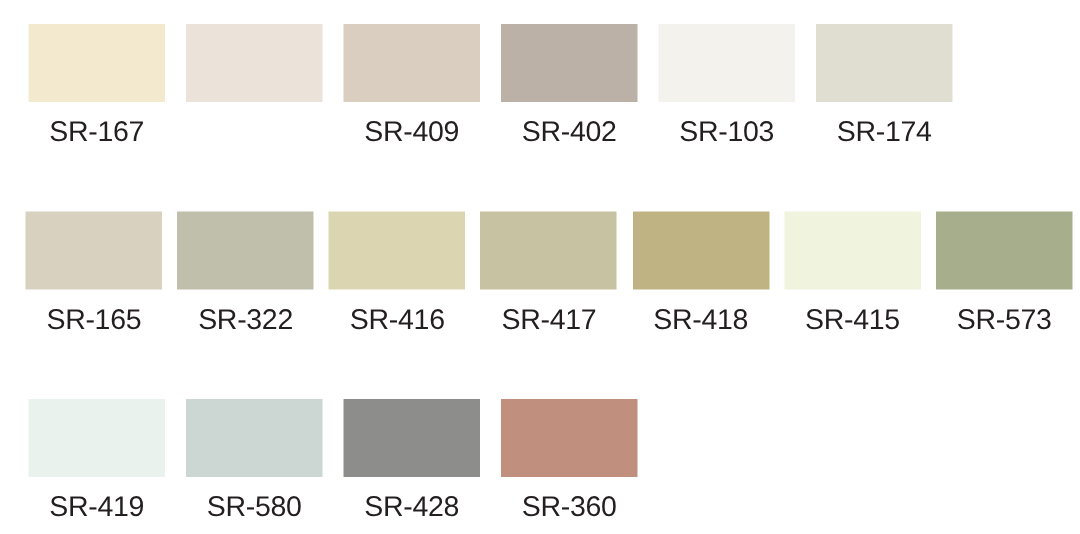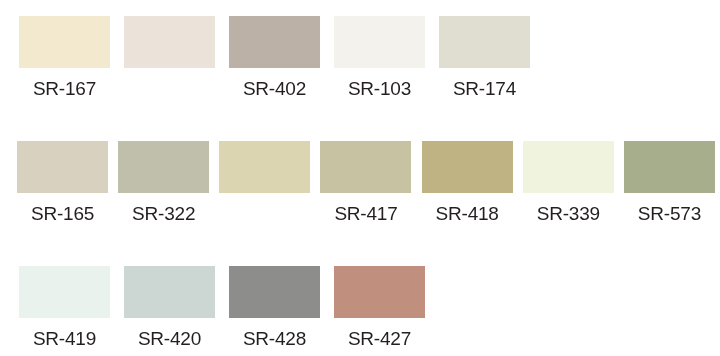--- a/index.html
+++ b/index.html
@@ -58,20 +58,24 @@
 
   <div class="swatch-row">
     <div class="swatch-cell">
       <span class="swatch-chip" style="background-color: rgb(242, 233, 207);"></span>
       <span class="swatch-label">SR-167</span>
     </div>
     <div class="swatch-cell">
       <span class="swatch-chip" style="background-color: rgb(235, 227, 218);"></span>
     </div>
     <div class="swatch-cell">
+      <span class="swatch-chip" style="background-color: rgb(217, 206, 192);"></span>
+      <span class="swatch-label">SR-409</span>
+    </div>
+    <div class="swatch-cell">
       <span class="swatch-chip" style="background-color: rgb(188, 177, 167);"></span>
       <span class="swatch-label">SR-402</span>
     </div>
     <div class="swatch-cell">
       <span class="swatch-chip" style="background-color: rgb(243, 242, 236);"></span>
       <span class="swatch-label">SR-103</span>
     </div>
     <div class="swatch-cell">
       <span class="swatch-chip" style="background-color: rgb(224, 222, 208);"></span>
       <span class="swatch-label">SR-174</span>
@@ -82,51 +86,52 @@
     <div class="swatch-cell">
       <span class="swatch-chip" style="background-color: rgb(216, 209, 191);"></span>
       <span class="swatch-label">SR-165</span>
     </div>
     <div class="swatch-cell">
       <span class="swatch-chip" style="background-color: rgb(191, 191, 171);"></span>
       <span class="swatch-label">SR-322</span>
     </div>
     <div class="swatch-cell">
       <span class="swatch-chip" style="background-color: rgb(219, 213, 178);"></span>
+      <span class="swatch-label">SR-416</span>
     </div>
     <div class="swatch-cell">
       <span class="swatch-chip" style="background-color: rgb(199, 194, 162);"></span>
       <span class="swatch-label">SR-417</span>
     </div>
     <div class="swatch-cell">
       <span class="swatch-chip" style="background-color: rgb(191, 179, 131);"></span>
       <span class="swatch-label">SR-418</span>
     </div>
     <div class="swatch-cell">
       <span class="swatch-chip" style="background-color: rgb(240, 243, 221);"></span>
-      <span class="swatch-label">SR-339</span>
+      <span class="swatch-label">SR-415</span>
     </div>
     <div class="swatch-cell">
       <span class="swatch-chip" style="background-color: rgb(166, 174, 139);"></span>
       <span class="swatch-label">SR-573</span>
     </div>
   </div>
 
   <div class="swatch-row last-row">
     <div class="swatch-cell">
       <span class="swatch-chip" style="background-color: rgb(234, 242, 237);"></span>
       <span class="swatch-label">SR-419</span>
     </div>
     <div class="swatch-cell">
       <span class="swatch-chip" style="background-color: rgb(204, 214, 211);"></span>
-      <span class="swatch-label">SR-420</span>
+      <span class="swatch-label">SR-580</span>
     </div>
     <div class="swatch-cell">
       <span class="swatch-chip" style="background-color: rgb(141, 141, 140);"></span>
       <span class="swatch-label">SR-428</span>
     </div>
     <div class="swatch-cell">
       <span class="swatch-chip" style="background-color: rgb(192, 143, 125);"></span>
-      <span class="swatch-label">SR-427</span>
+      <span class="swatch-label">SR-360</span>
     </div>
   </div>
 
 </div>
 
 </body></html>

